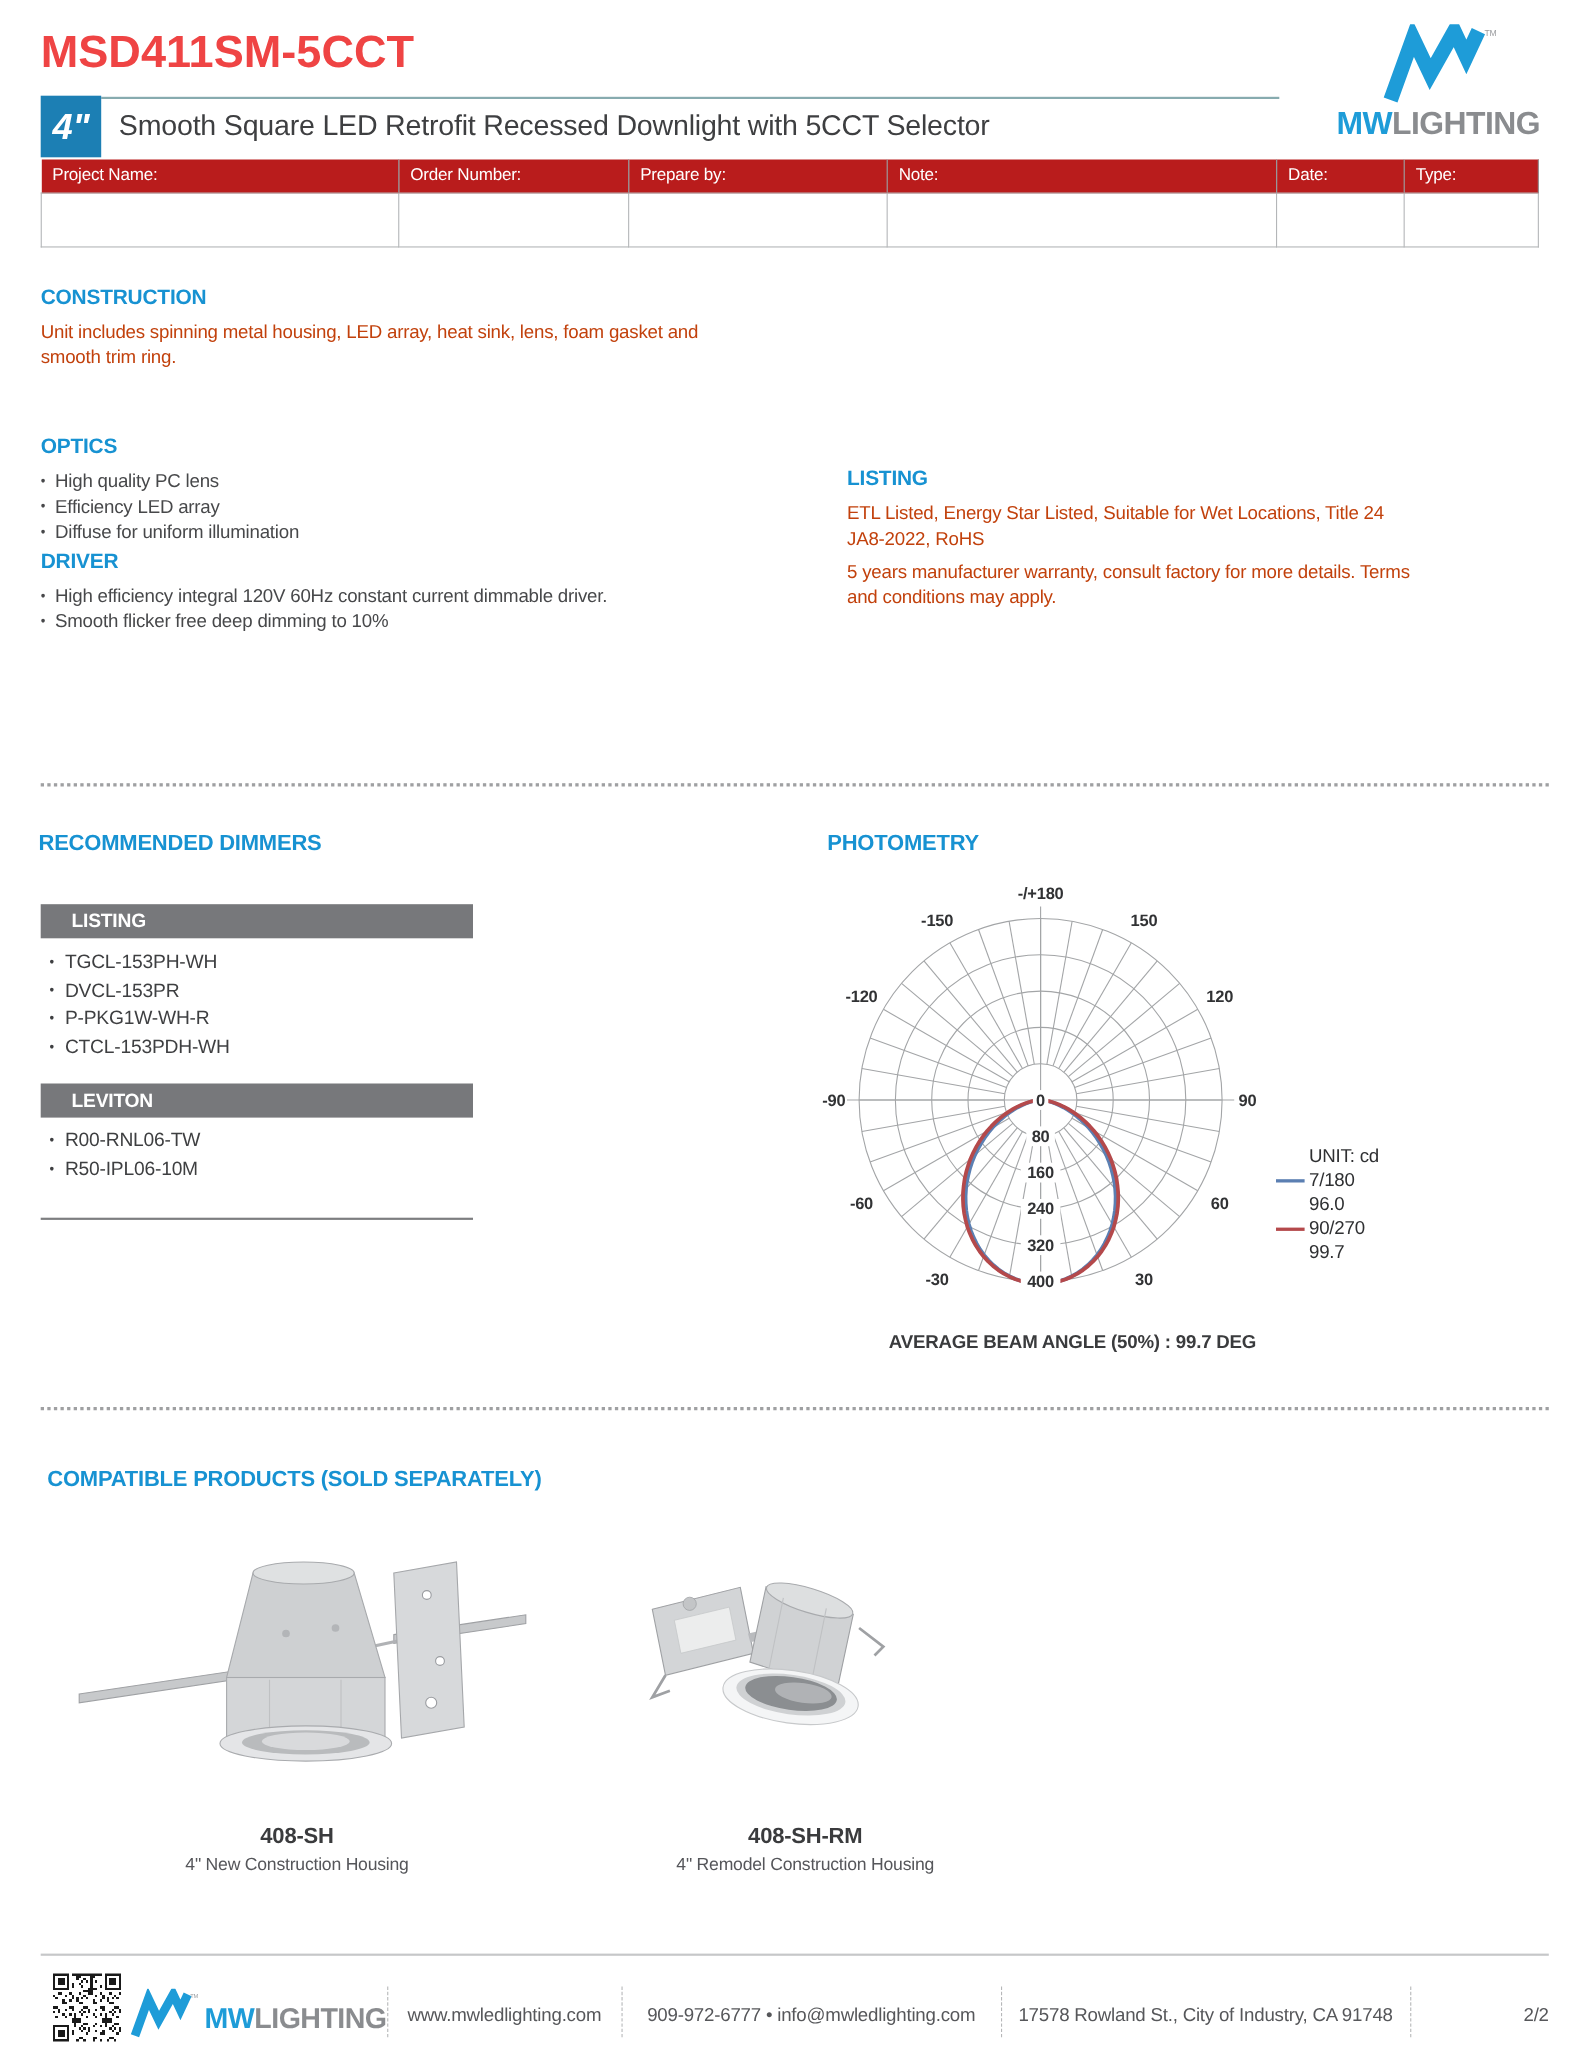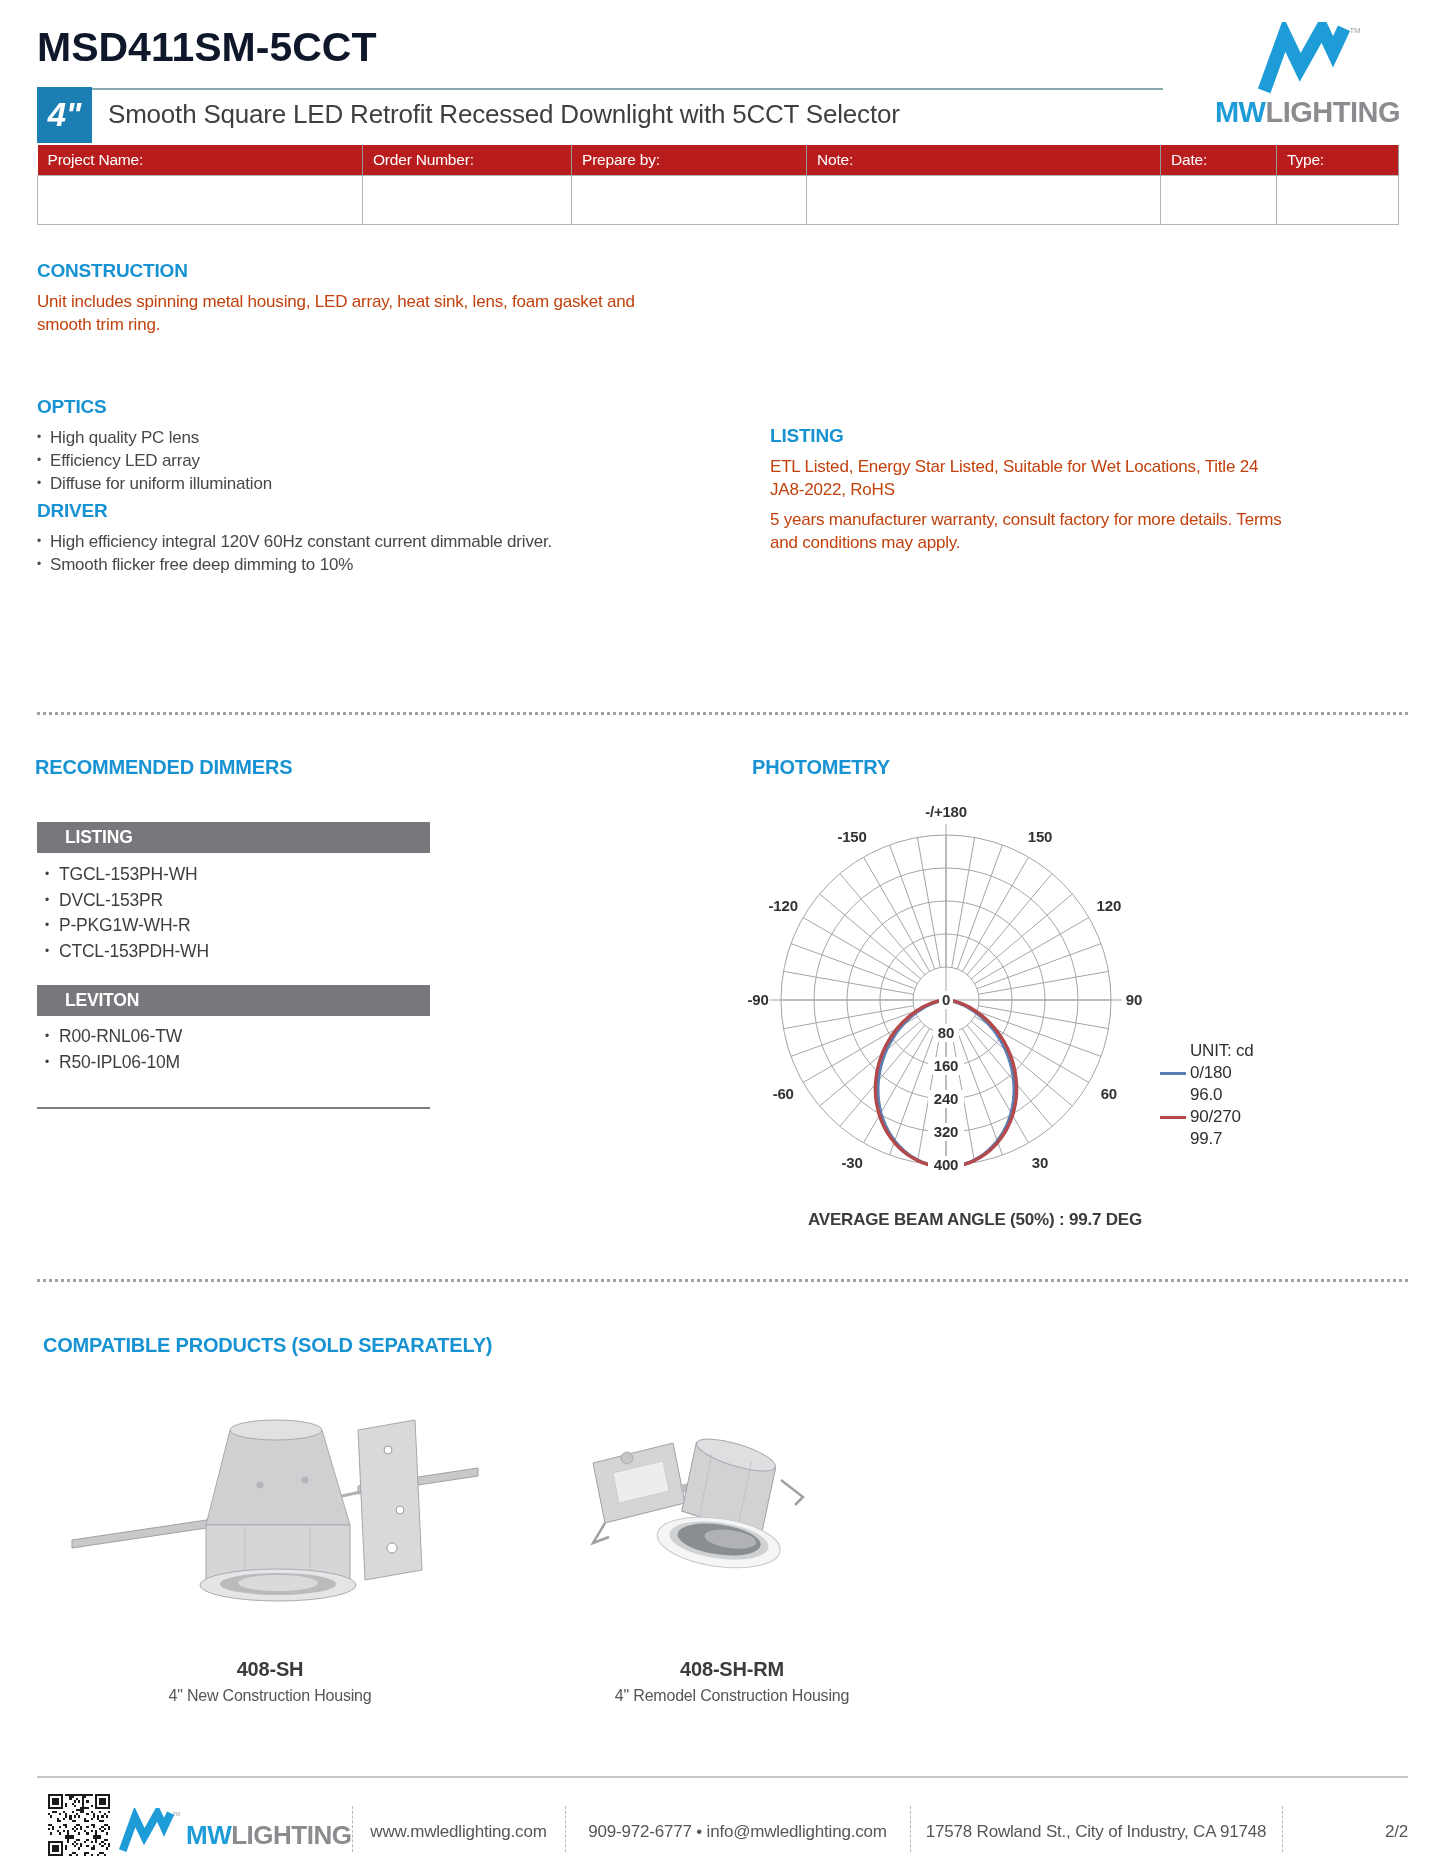--- a/index.html
+++ b/index.html
@@ -1,20 +1,20 @@
 <!DOCTYPE html>
 <html><head>
 <meta charset="utf-8">
 <style>
   html,body{margin:0;padding:0;background:#ffffff;}
   .page{position:relative;width:1445px;height:1870px;background:#fff;overflow:hidden;
         font-family:"Liberation Sans", sans-serif;letter-spacing:-0.2px;color:#48494b;}
   .abs{position:absolute;}
   
-  .doc-title{font-size:41px;font-weight:bold;color:#0f172a;letter-spacing:0;}
+  .doc-title{font-size:41px;font-weight:bold;color:#ef4444;letter-spacing:0;}
   .teal-line{height:2px;background:#87abaf;}
   .size-badge{width:55px;height:56px;background:#1c7fb4;color:#fff;font-size:33px;
               font-weight:bold;font-style:italic;display:flex;align-items:center;justify-content:center;}
   .subtitle{font-size:26px;color:#3e3f41;}
   .logo-box{width:205px;text-align:center;}
   .logo-text{font-size:29px;font-weight:bold;letter-spacing:-0.5px;line-height:1;}
   .logo-mw{color:#1e9cd8;} .logo-rest{color:#8a8c8f;}
   
   table.ptable{border-collapse:collapse;table-layout:fixed;width:1361px;}
   table.ptable th{background:#b91c1c;color:#fff;font-weight:normal;font-size:15.5px;
@@ -220,21 +220,21 @@
       <rect x="202" y="290" width="36" height="18" fill="#ffffff"></rect>
       <text x="220" y="304" text-anchor="middle" font-size="15" font-weight="bold" fill="#313234">240</text>
       <rect x="202" y="323" width="36" height="18" fill="#ffffff"></rect>
       <text x="220" y="337" text-anchor="middle" font-size="15" font-weight="bold" fill="#313234">320</text>
       <rect x="202" y="356" width="36" height="18" fill="#ffffff"></rect>
       <text x="220" y="370" text-anchor="middle" font-size="15" font-weight="bold" fill="#313234">400</text>
     </svg>
 
   <div class="abs legend" style="left:1160px;top:1040px;width:170px;">
     <div class="unit">UNIT: cd</div>
-    <div><span class="swatch" style="background: rgb(91, 127, 178);"></span><span>0/180</span></div>
+    <div><span class="swatch" style="background: rgb(91, 127, 178);"></span><span>7/180</span></div>
     <div class="lval">96.0</div>
     <div><span class="swatch" style="background: rgb(180, 73, 75);"></span><span>90/270</span></div>
     <div class="lval">99.7</div>
   </div>
 
   <div class="abs chart-caption" style="left:740px;top:1210px;width:470px;">AVERAGE BEAM ANGLE (50%) : 99.7 DEG</div>
 
   <div class="abs dotted-sep" style="left:37px;top:1279px;width:1371px;"></div>
 
   <div class="abs big-h" style="left:43px;top:1334px;">COMPATIBLE PRODUCTS (SOLD SEPARATELY)</div>

